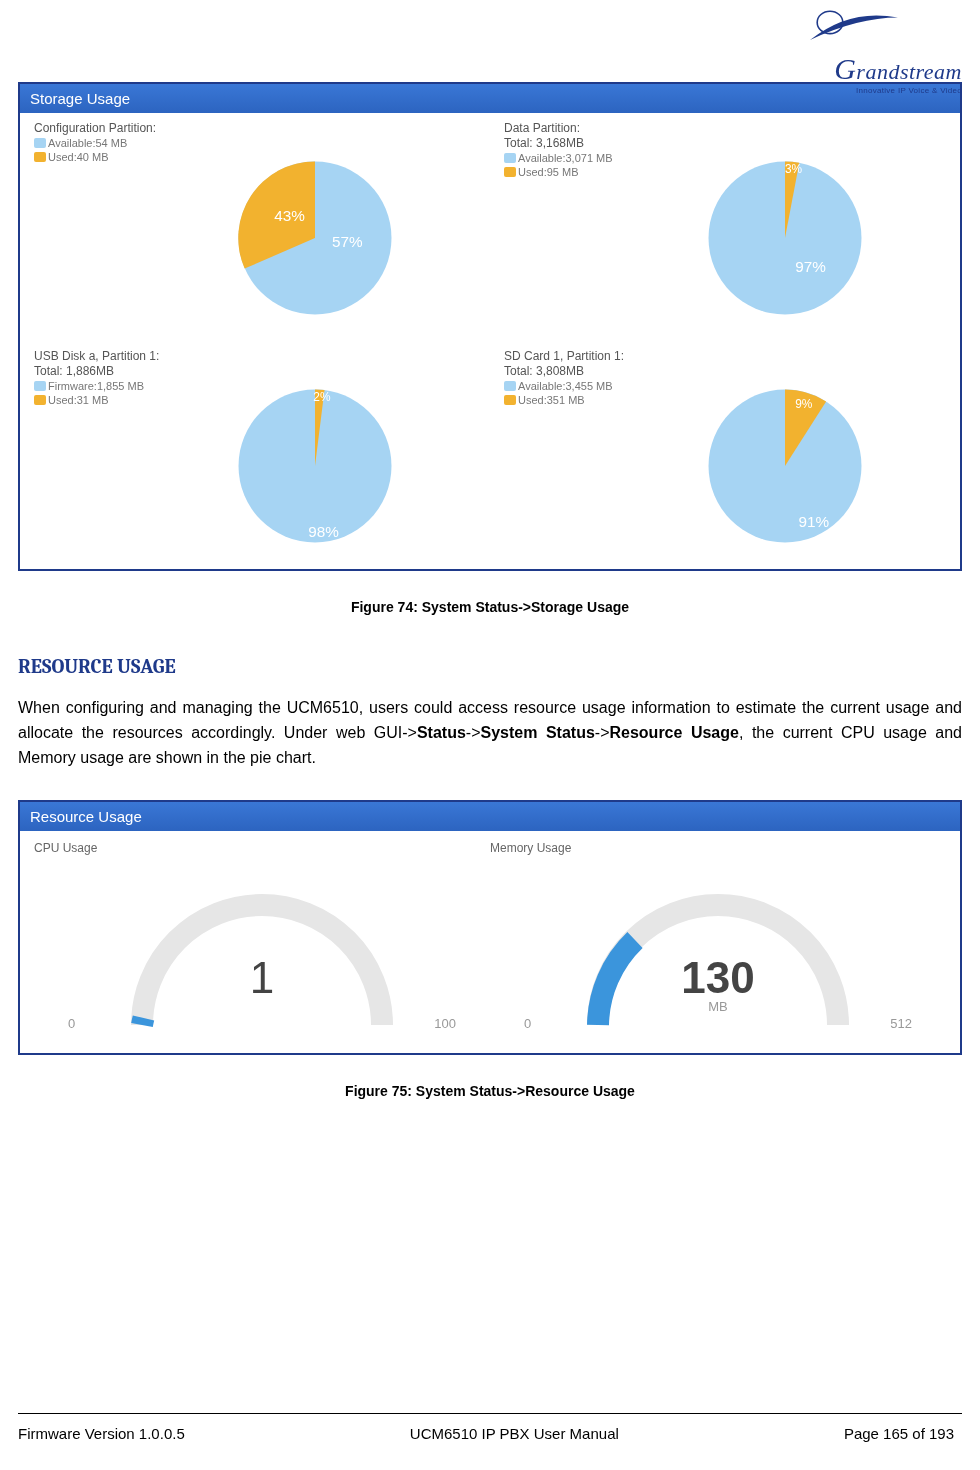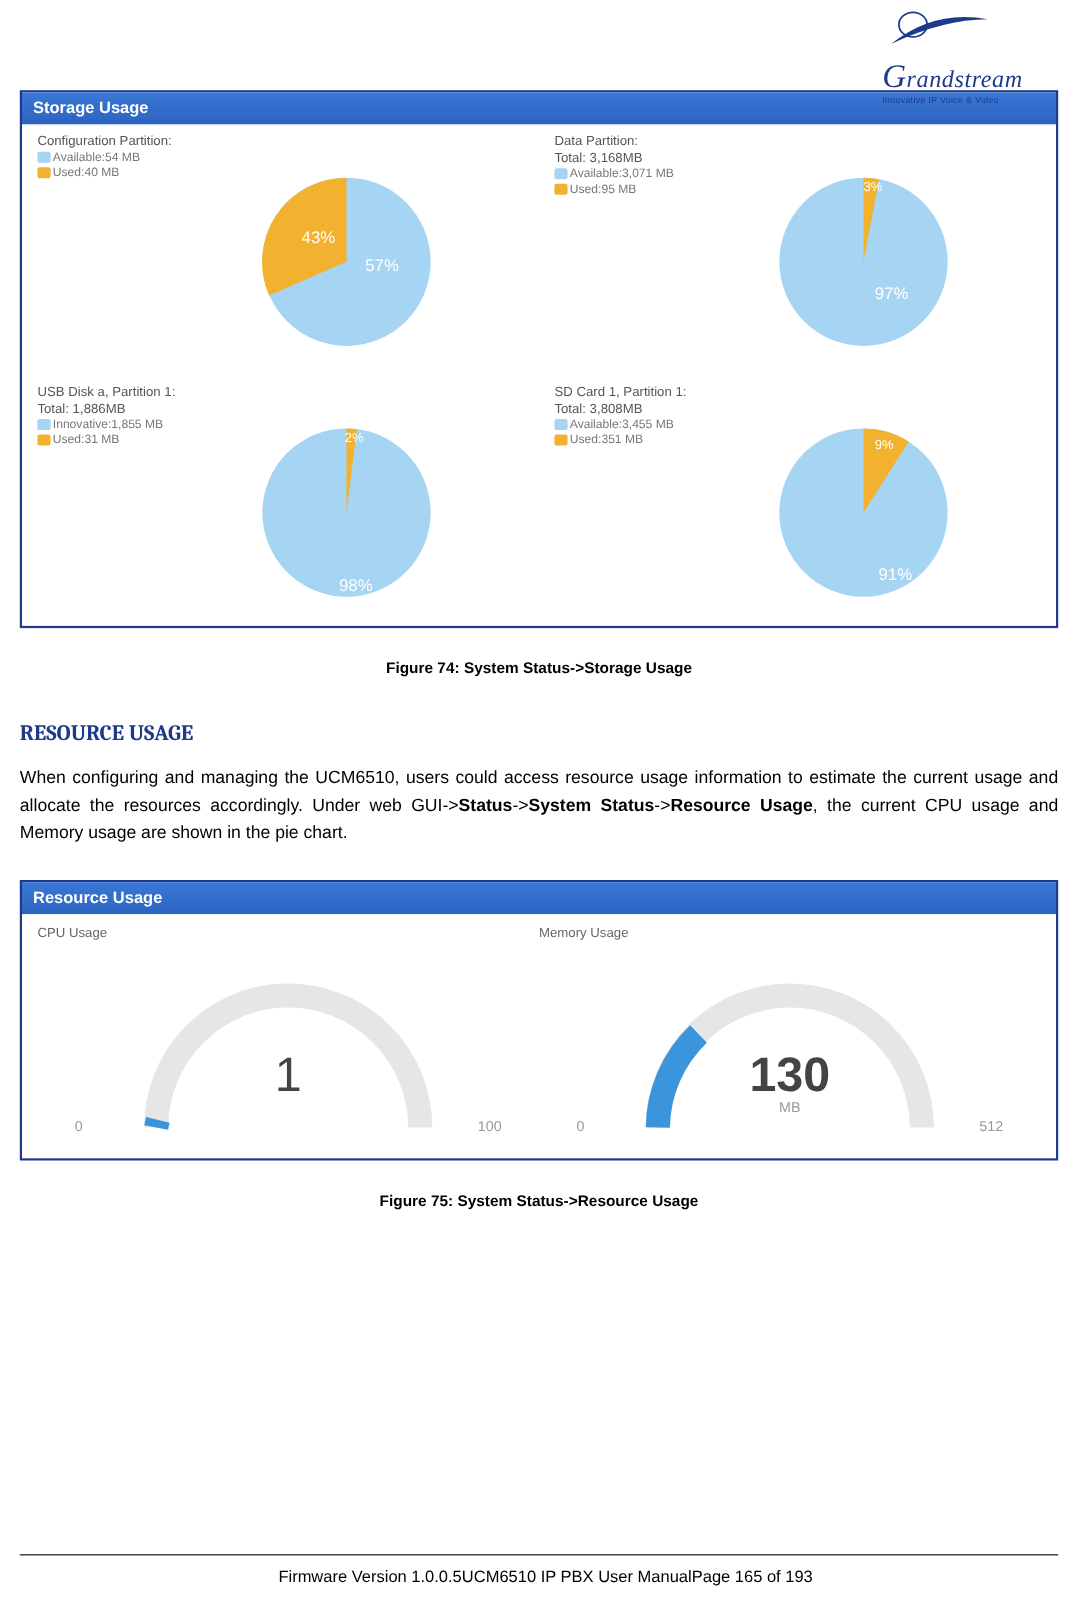--- a/index.html
+++ b/index.html
@@ -9,37 +9,37 @@
     background: #fff;
     font-family: Arial, Helvetica, sans-serif;
     color: #000;
     position: relative;
     padding: 12px 18px 0 18px;
   }
   .logo-wrap {
     position: absolute;
     top: 8px;
     right: 18px;
-    text-align: left;
+    text-align: right;
   }
   .logo-swoosh { width: 160px; height: 40px; }
   .logo-text { font-family: "Times New Roman", serif; font-style: italic; font-size: 22px; color: #1f3a8a; letter-spacing: 0.5px; }
   .logo-text .g { font-size: 30px; }
   .logo-sub { font-size: 8px; color: #1f3a8a; letter-spacing: 0.3px; }
 
   .panel {
     border: 2px solid #1f3a8a;
     background: #fff;
     margin-top: 70px;
   }
   .panel-header {
     background: linear-gradient(to bottom,#3a77d6,#2c64c0);
     color: #fff;
     font-size: 15px;
-    font-weight: bold;
+    font-weight: normal;
     padding: 6px 10px;
   }
   .storage-grid {
     display: grid;
     grid-template-columns: 1fr 1fr;
     grid-template-rows: 1fr 1fr;
     height: 456px;
   }
   .cell {
     position: relative;
@@ -95,23 +95,23 @@
   .gauge-title { color: #666; font-size: 12px; filter: blur(0.3px); }
   .gauge-svg { position: absolute; left: 50%; transform: translateX(-50%); top: 34px; }
   .gauge-val { position: absolute; top: 112px; left: 0; width: 100%; text-align: center; font-size: 44px; color: #444; font-weight: 400; }
   .gauge-unit { position: absolute; top: 158px; left: 0; width: 100%; text-align: center; color: #999; font-size: 13px; }
   .gauge-min { position: absolute; bottom: 0; left: 34px; color: #999; font-size: 13px; }
   .gauge-max { position: absolute; bottom: 0; right: 34px; color: #999; font-size: 13px; }
 
   .footer {
     position: absolute;
     bottom: 28px;
-    left: 18px; right: 6px;
+    left: 18px; right: 26px;
     display: flex;
-    justify-content: center;
+    justify-content: space-between;
     font-size: 15px;
   }
   .hr { position: absolute; bottom: 56px; left:18px; right:18px; border-top:1px solid #000; }
 </style>
 </head>
 <body>
 
 <div class="logo-wrap">
   <svg class="logo-swoosh" viewBox="0 0 200 50">
     <path d="M10 40 Q 60 0 120 12 Q 70 12 10 40 Z" fill="#1f3a8a"></path>
@@ -160,21 +160,21 @@
         <text x="56" y="70" font-size="9" fill="#fff">97%</text>
         <text x="50" y="12" font-size="7" fill="#fff">3%</text>
       </svg>
     </div>
 
     <div class="cell">
       <div class="title-line">USB Disk a, Partition 1:</div>
       <div class="title-line">Total: 1,886MB</div>
       <div class="legend-line">
           <span class="swatch sw-avail"></span>
-          <span>Innovative:1,855 MB</span>
+          <span>Firmware:1,855 MB</span>
         </div>
       <div class="legend-line">
           <span class="swatch sw-used"></span>
           <span>Used:31 MB</span>
         </div>
       <svg class="pie-wrap pie-bl" viewBox="0 0 100 100">
         <circle cx="50" cy="50" r="45" fill="#a6d4f3"></circle>
         <path d="M50 50 L50 5 A45 45 0 0 1 55.6 5.3 Z" fill="#f2b22f"></path>
         <text x="46" y="92" font-size="9" fill="#fff">98%</text>
         <text x="49" y="12" font-size="7" fill="#fff">2%</text>

